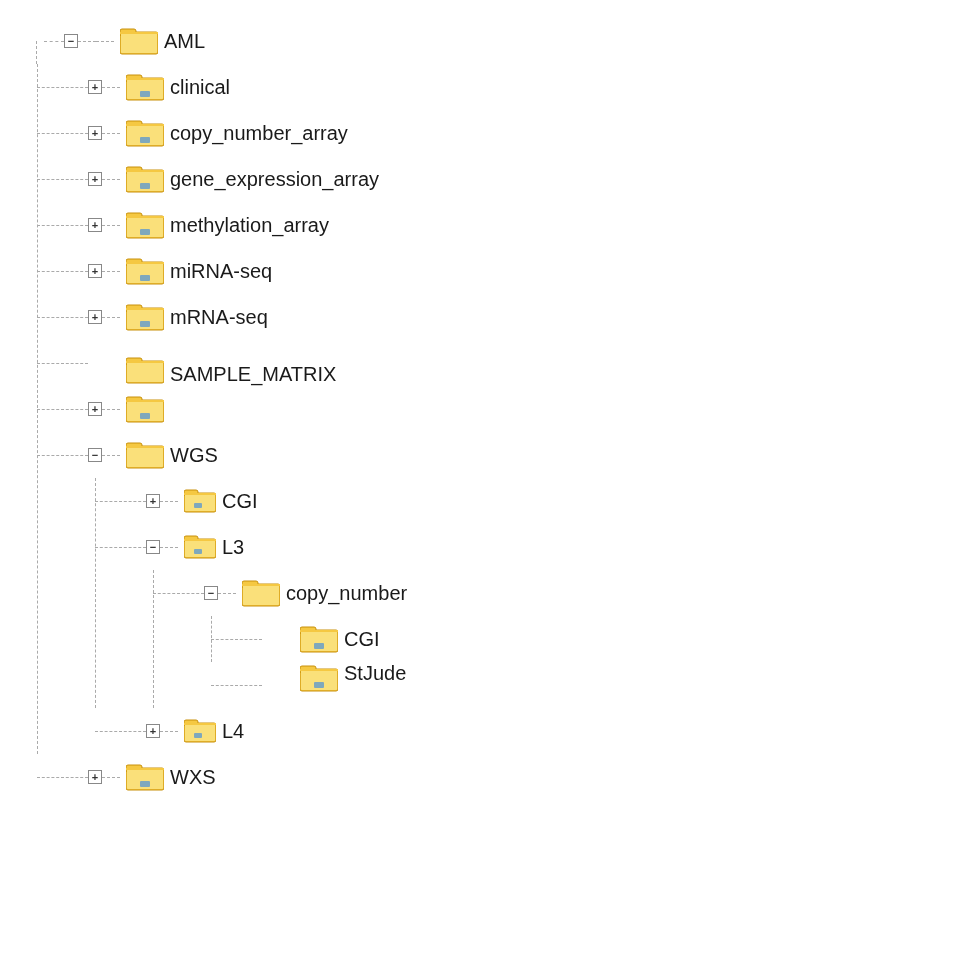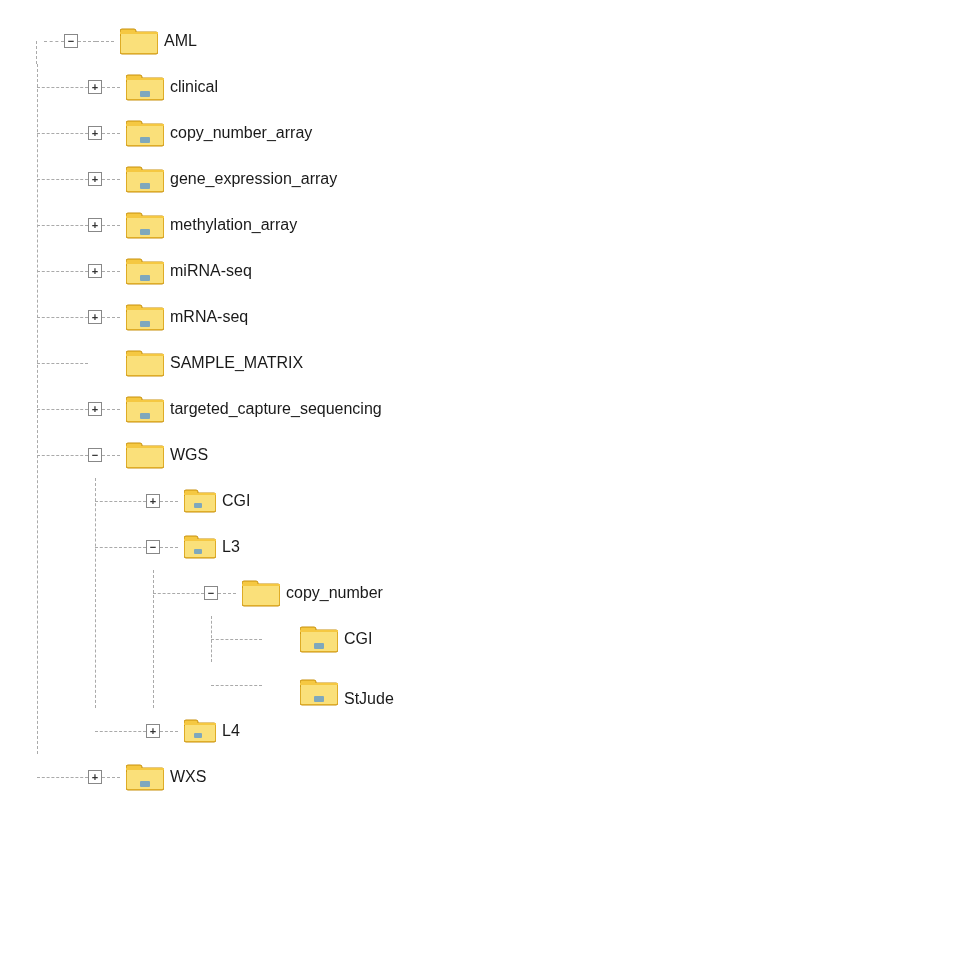--- a/index.html
+++ b/index.html
@@ -26,21 +26,21 @@
       font-weight: bold;
       color: #333;
       cursor: pointer;
       flex-shrink: 0;
       position: relative;
       z-index: 1;
     }
 
     
     .item-label {
-      font-size: 16px;
+      font-size: 20px;
       font-weight: 500;
       color: #1a1a1a;
       white-space: nowrap;
       cursor: default;
     }
 
     
     .dashed-h {
       border-top: 1.5px dashed #aaa;
       flex-shrink: 0;
@@ -167,21 +167,21 @@
         <svg width="38" height="32" viewBox="0 0 38 32" style="flex-shrink:0; margin:0 6px;">
           <rect x="0" y="7" width="38" height="22" rx="2" ry="2" fill="#F5C842" stroke="#C8900A" stroke-width="1"></rect>
           <rect x="0" y="4" width="16" height="7" rx="2" ry="2" fill="#F5C842" stroke="#C8900A" stroke-width="1"></rect>
           <rect x="1" y="8" width="36" height="20" rx="1" ry="1" fill="#FAE07A"></rect>
           <rect x="0" y="7" width="38" height="2" fill="#F5C842"></rect>
           <rect x="14" y="20" width="10" height="6" rx="1" fill="#4A90D9" opacity="0.7"></rect>
         </svg>
         <span class="item-label">mRNA-seq</span>
       </div>
 
-      <div class="node-row" style="height:46px; display:flex; align-items:center; position:relative;">
+      <div class="node-row" style="height:46px; display:flex; align-items:flex-end; position:relative;">
         <div style="position:absolute; left:-51px; top:50%; width:51px; border-top:1.5px dashed #aaa;"></div>
         <div style="width:14px; height:14px; flex-shrink:0;"></div>
         <div style="width:18px; flex-shrink:0;"></div>
         <svg width="38" height="32" viewBox="0 0 38 32" style="flex-shrink:0; margin:0 6px;">
           <rect x="0" y="7" width="38" height="22" rx="2" ry="2" fill="#F5C842" stroke="#C8900A" stroke-width="1"></rect>
           <rect x="0" y="4" width="16" height="7" rx="2" ry="2" fill="#F5C842" stroke="#C8900A" stroke-width="1"></rect>
           <rect x="1" y="8" width="36" height="20" rx="1" ry="1" fill="#FAE07A"></rect>
           <rect x="0" y="7" width="38" height="2" fill="#F5C842"></rect>
         </svg>
         <span class="item-label">SAMPLE_MATRIX</span>
@@ -191,21 +191,20 @@
         <div style="position:absolute; left:-51px; top:50%; width:51px; border-top:1.5px dashed #aaa;"></div>
         <div class="toggle-btn" style="flex-shrink:0;">+</div>
         <div style="width:18px; border-top:1.5px dashed #aaa; flex-shrink:0;"></div>
         <svg width="38" height="32" viewBox="0 0 38 32" style="flex-shrink:0; margin:0 6px;">
           <rect x="0" y="7" width="38" height="22" rx="2" ry="2" fill="#F5C842" stroke="#C8900A" stroke-width="1"></rect>
           <rect x="0" y="4" width="16" height="7" rx="2" ry="2" fill="#F5C842" stroke="#C8900A" stroke-width="1"></rect>
           <rect x="1" y="8" width="36" height="20" rx="1" ry="1" fill="#FAE07A"></rect>
           <rect x="0" y="7" width="38" height="2" fill="#F5C842"></rect>
           <rect x="14" y="20" width="10" height="6" rx="1" fill="#4A90D9" opacity="0.7"></rect>
         </svg>
-        <span class="item-label">targeted_capture_sequencing</span>
       </div>
 
       <div style="position:relative;">
         <div class="node-row" style="height:46px; display:flex; align-items:center; position:relative;">
           <div style="position:absolute; left:-51px; top:50%; width:51px; border-top:1.5px dashed #aaa;"></div>
           <div class="toggle-btn" style="flex-shrink:0;">−</div>
           <div style="width:18px; border-top:1.5px dashed #aaa; flex-shrink:0;"></div>
           <svg width="38" height="32" viewBox="0 0 38 32" style="flex-shrink:0; margin:0 6px;">
             <rect x="0" y="7" width="38" height="22" rx="2" ry="2" fill="#F5C842" stroke="#C8900A" stroke-width="1"></rect>
             <rect x="0" y="4" width="16" height="7" rx="2" ry="2" fill="#F5C842" stroke="#C8900A" stroke-width="1"></rect>
@@ -277,21 +276,21 @@
                     <svg width="38" height="32" viewBox="0 0 38 32" style="flex-shrink:0; margin:0 6px;">
                       <rect x="0" y="7" width="38" height="22" rx="2" ry="2" fill="#F5C842" stroke="#C8900A" stroke-width="1"></rect>
                       <rect x="0" y="4" width="16" height="7" rx="2" ry="2" fill="#F5C842" stroke="#C8900A" stroke-width="1"></rect>
                       <rect x="1" y="8" width="36" height="20" rx="1" ry="1" fill="#FAE07A"></rect>
                       <rect x="0" y="7" width="38" height="2" fill="#F5C842"></rect>
                       <rect x="14" y="20" width="10" height="6" rx="1" fill="#4A90D9" opacity="0.7"></rect>
                     </svg>
                     <span class="item-label">CGI</span>
                   </div>
 
-                  <div class="node-row" style="height:46px; display:flex; align-items:flex-end; position:relative;">
+                  <div class="node-row" style="height:46px; display:flex; align-items:flex-start; position:relative;">
                     <div style="position:absolute; left:-51px; top:50%; width:51px; border-top:1.5px dashed #aaa;"></div>
                     <div style="width:14px; height:14px; flex-shrink:0;"></div>
                     <div style="width:18px; flex-shrink:0;"></div>
                     <svg width="38" height="32" viewBox="0 0 38 32" style="flex-shrink:0; margin:0 6px;">
                       <rect x="0" y="7" width="38" height="22" rx="2" ry="2" fill="#F5C842" stroke="#C8900A" stroke-width="1"></rect>
                       <rect x="0" y="4" width="16" height="7" rx="2" ry="2" fill="#F5C842" stroke="#C8900A" stroke-width="1"></rect>
                       <rect x="1" y="8" width="36" height="20" rx="1" ry="1" fill="#FAE07A"></rect>
                       <rect x="0" y="7" width="38" height="2" fill="#F5C842"></rect>
                       <rect x="14" y="20" width="10" height="6" rx="1" fill="#4A90D9" opacity="0.7"></rect>
                     </svg>

